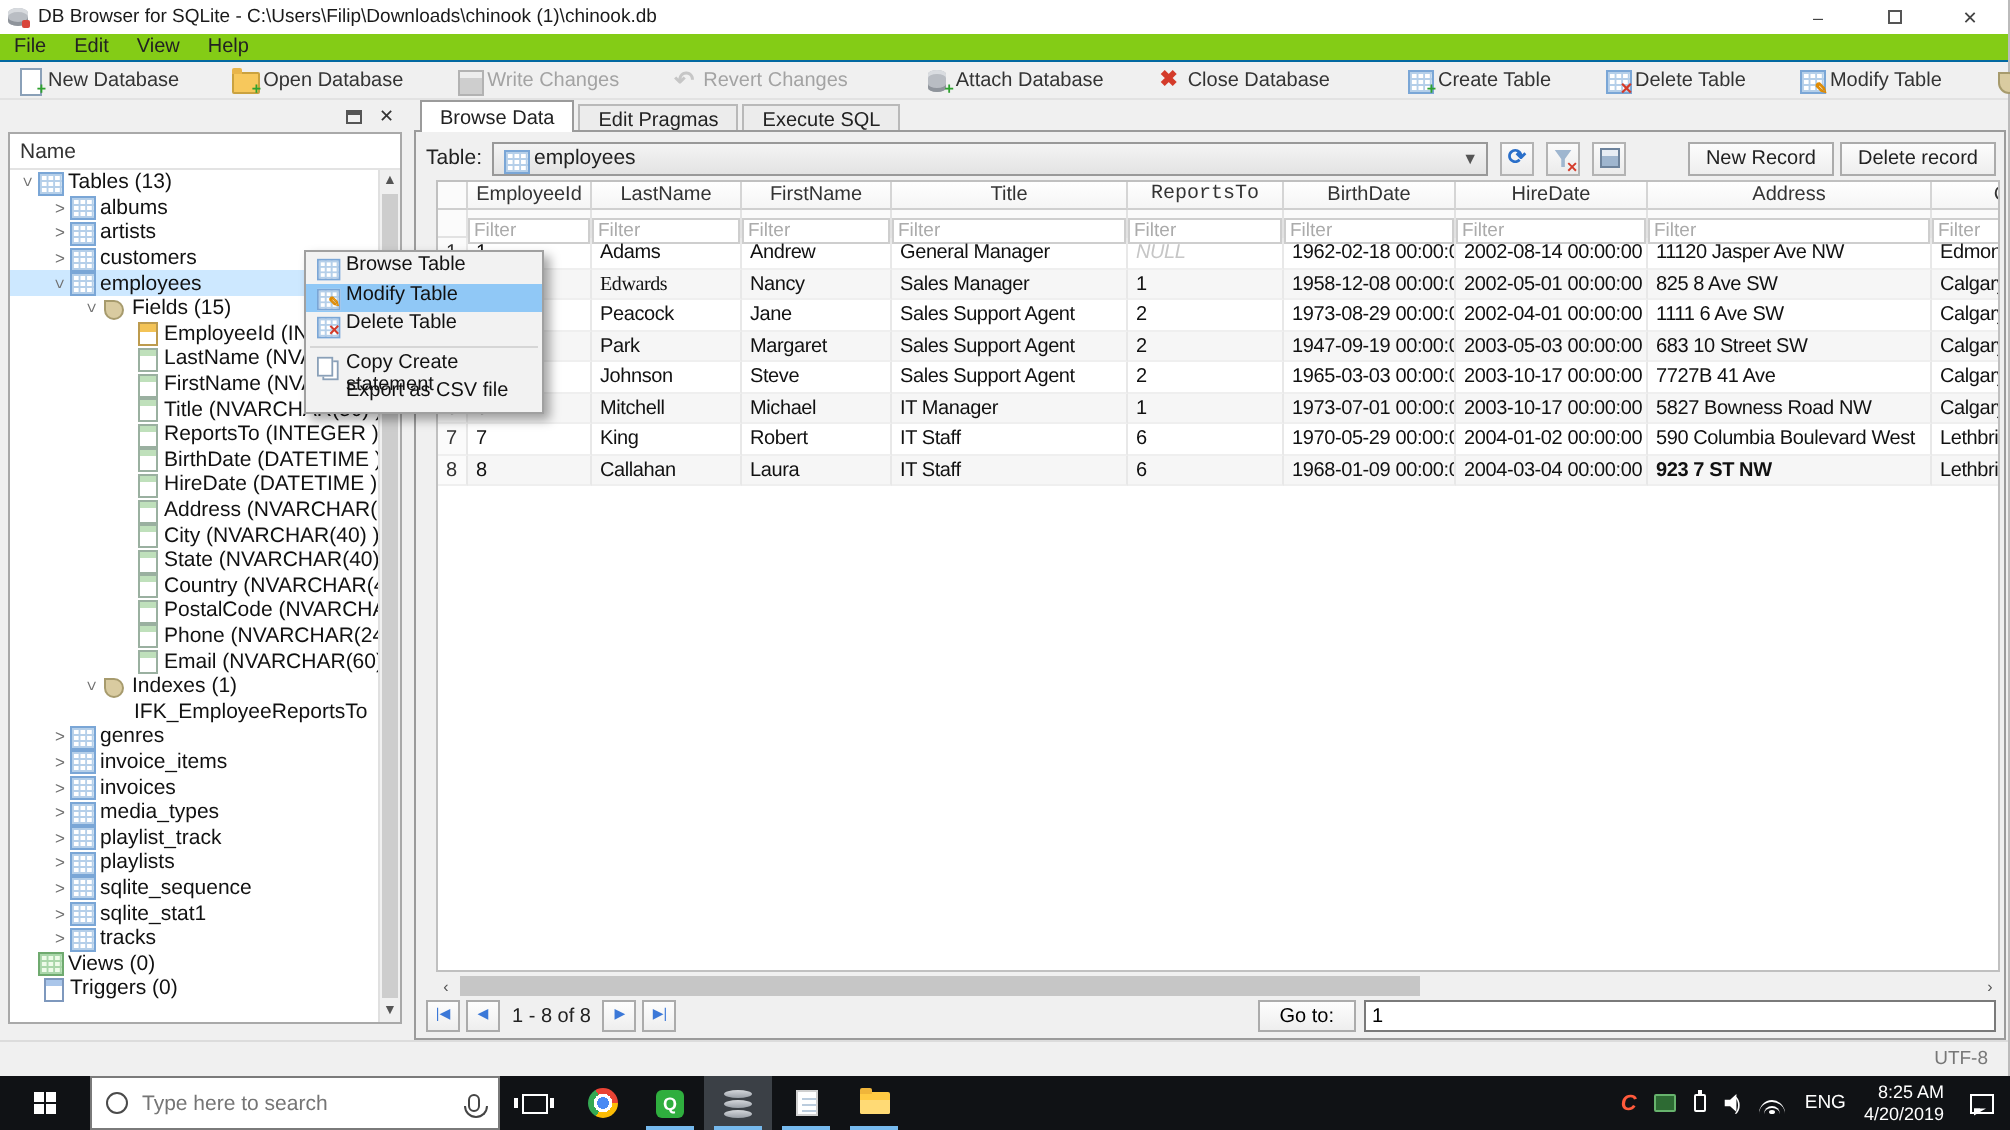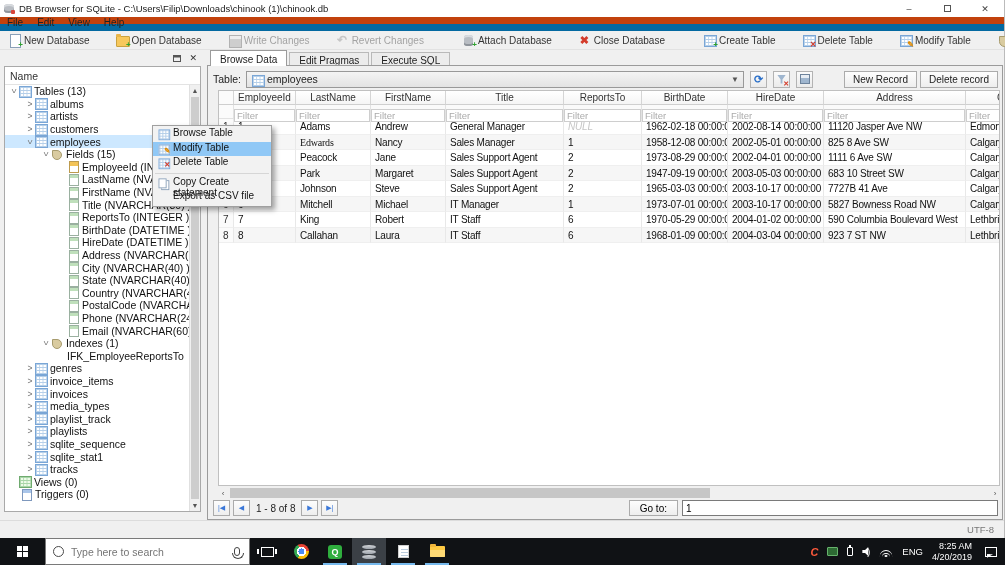--- a/index.html
+++ b/index.html
@@ -6,21 +6,21 @@
 html,body{width:1005px;height:565px;overflow:hidden;background:#f0f0f0;font-family:"Liberation Sans",sans-serif;-webkit-font-smoothing:antialiased}
 #win{position:absolute;left:0;top:0;width:1005px;height:538px;background:#f0f0f0;border-right:1px solid #bbb}
 
 #titlebar{position:absolute;left:0;top:0;right:0;height:17px;background:#ffffff;display:flex;align-items:center;font-size:9.5px;color:#1a1a1a}
 .tdb{width:10px;height:9px;background:#b9bdc3;border-radius:5px/2.5px;margin:0 5px 0 4px;box-shadow:inset 0 2px 0 #d7dade,inset 0 -2px 0 #8f949b;position:relative}
 .tdb::after{content:'';position:absolute;right:-1px;bottom:-1px;width:4px;height:4px;background:#d8453a;border-radius:1px}
 #wincontrols{margin-left:auto;display:flex;align-items:center;gap:28px;padding-right:14px;color:#444}
 #wincontrols .wc{width:10px;height:10px;display:flex;align-items:center;justify-content:center;font-size:9px;cursor:default}
 .wc-max i{width:7px;height:7px;border:1px solid #555;display:block}
 
-#menubar{position:absolute;left:0;top:17px;right:0;height:14px;background:#c2410c;display:flex;align-items:flex-start;font-size:10px;color:#222;border-bottom:7px solid #0369a1}
+#menubar{position:absolute;left:0;top:17px;right:0;height:14px;background:#84cc16;display:flex;align-items:center;font-size:10px;color:#222;border-bottom:1px solid #0369a1}
 .mitem{padding:0 7px}
 
 #tbar{position:absolute;left:0;top:31px;right:0;height:19px;background:#f0f0f0;display:flex;align-items:center;border-bottom:1px solid #e2e2e2;padding-left:4px}
 .tbtn{display:flex;align-items:center;gap:3px;background:none;border:none;font-family:inherit;font-size:10px;color:#333;padding:2px 6px 2px 4px;margin-right:16px;white-space:nowrap}
 .tbtn.dis{color:#a3a3a3}
 .tbtn.dis .ic{filter:grayscale(1);opacity:.55}
 .tsep{width:1px;height:14px;background:#cfcfcf;box-shadow:1px 0 0 #fff;margin:0 10px 0 2px}
 
 .ic{position:relative;display:inline-block;width:13px;height:13px;flex:0 0 13px}
 .bdg{position:absolute;right:-2px;bottom:-2px;font-size:8px;font-weight:bold;line-height:8px}
@@ -433,21 +433,21 @@
       <button class="pushbtn">New Record</button>
       <button class="pushbtn">Delete record</button>
     </div>
     <div id="gridarea">
       <div id="ghead">
           <div class="hcell rn" style="width: 15px;"></div>
           <div class="hcell" style="width: 62px;">EmployeeId</div>
           <div class="hcell" style="width: 75px;">LastName</div>
           <div class="hcell" style="width: 75px;">FirstName</div>
           <div class="hcell" style="width: 118px;">Title</div>
-          <div class="hcell" style="width: 78px;">ReportsTo</div>
+          <div class="hcell" style="width: 78px; font-family: Liberation Mono, monospace;">ReportsTo</div>
           <div class="hcell" style="width: 86px;">BirthDate</div>
           <div class="hcell" style="width: 96px;">HireDate</div>
           <div class="hcell" style="width: 142px;">Address</div>
           <div class="hcell" style="width: 80px;">City</div>
         </div>
       <div id="gfilter">
           <div class="fcell rn" style="width: 15px;"></div>
           <div class="fcell" style="width: 62px;"><input class="finput" placeholder="Filter" style=""></div>
           <div class="fcell" style="width: 75px;"><input class="finput" placeholder="Filter" style=""></div>
           <div class="fcell" style="width: 75px;"><input class="finput" placeholder="Filter" style=""></div>
@@ -545,21 +545,21 @@
           </div>
           <div class="grow alt">
             <div class="cell rn" style="width: 15px;">8</div>
             <div class="cell" style="width: 62px;">8</div>
             <div class="cell" style="width: 75px;">Callahan</div>
             <div class="cell" style="width: 75px;">Laura</div>
             <div class="cell" style="width: 118px;">IT Staff</div>
             <div class="cell" style="width: 78px;">6</div>
             <div class="cell" style="width: 86px;">1968-01-09 00:00:00</div>
             <div class="cell" style="width: 96px;">2004-03-04 00:00:00</div>
-            <div class="cell" style="width: 142px;">923 7 ST NW</div>
+            <div class="cell" style="width: 142px; font-weight: bold;">923 7 ST NW</div>
             <div class="cell" style="width: 80px;">Lethbridge</div>
           </div>
         </div>
     </div>
     <div id="hscroll">
       <span class="arr">‹</span>
       <div id="hthumb"></div>
       <div id="hspacer"></div>
       <span class="arr">›</span>
     </div>

